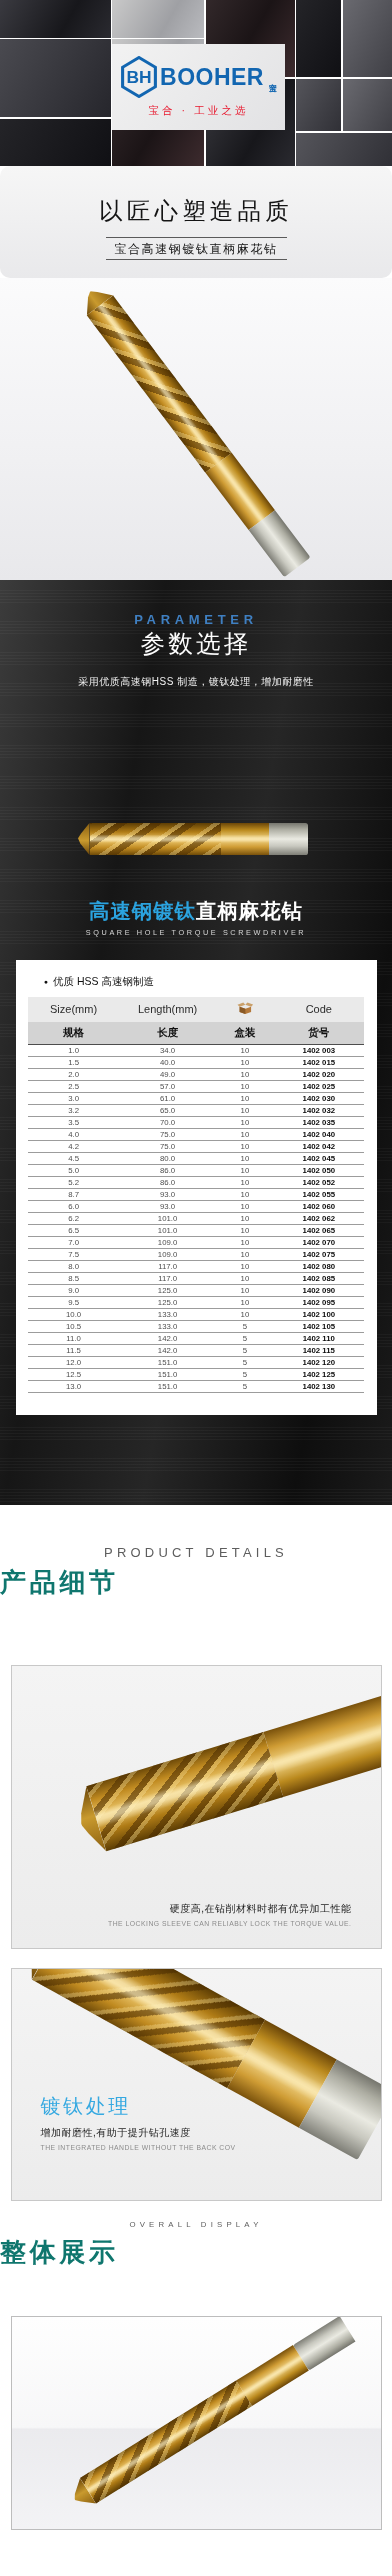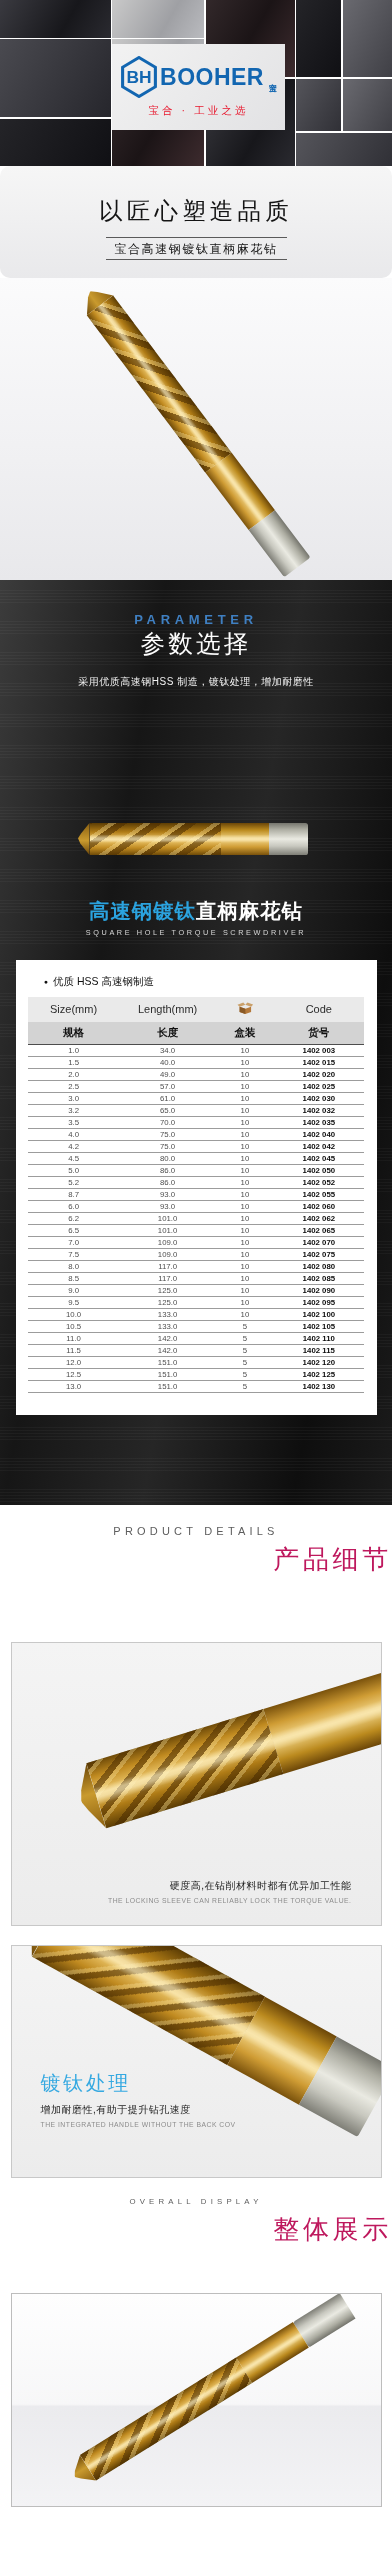--- a/index.html
+++ b/index.html
@@ -72,22 +72,22 @@
   table.spec col.c1 { width:27%; } table.spec col.c2 { width:29%; }
   table.spec col.c3 { width:17%; } table.spec col.c4 { width:27%; }
   table.spec thead tr.en th { background:#eaeaea; height:25px; font-size:11px; font-weight:400; color:#2c2c2c; }
   table.spec thead tr.cn th { background:#d3d3d3; height:23px; font-size:10.5px; font-weight:bold; color:#101010; }
   table.spec tbody { border-top:1px solid #4d4d4d; }
   table.spec td { height:12px; text-align:center; font-size:7.8px; color:#4f4f4f; border-bottom:0.5px solid #9c9c9c; }
   table.spec td.code { font-weight:bold; color:#0c0c0c; }
 
   
   .details { position:relative; width:392px; height:1067px; background:#ffffff; }
-  .eyebrow-gray { padding-top:20px; text-align:center; font-size:11px; color:#5d5d5d; letter-spacing:4.2px; }
-  .blue-title { margin-top:5.2px; text-align:right; font-size:26px; font-weight:400; color:#be185d; letter-spacing:3.7px; }
+  .eyebrow-gray { padding-top:40px; text-align:center; font-size:13px; color:#5d5d5d; letter-spacing:4.2px; }
+  .blue-title { margin-top:5.2px; text-align:left; font-size:26px; font-weight:700; color:#0f766e; letter-spacing:3.7px; }
   .card { position:relative; margin:0 10.5px; border:0.5px solid #c8c8c8; overflow:hidden;
     background:linear-gradient(180deg,#f4f4f4,#ececec); }
   .card1 { margin-top:65px; height:284px; }
   .card2 { margin-top:19.3px; height:233px; }
   .card1-text { position:absolute; right:29px; bottom:21px; text-align:right; }
   .card2-text { position:absolute; left:29px; top:124px; text-align:left; }
   .card-head { font-size:20px; font-weight:500; color:#36a9e1; letter-spacing:2.6px; }
   .card-body { margin-top:5.2px; font-size:10px; color:#1d1d1d; letter-spacing:0.5px; }
   .card-cap { margin-top:4.2px; font-size:6.8px; color:#8b8b8b; letter-spacing:0.5px; }
   .overall-eyebrow { padding-top:0; margin-top:19px; text-align:center; font-size:7.8px; color:#5d5d5d; letter-spacing:4.2px; }

